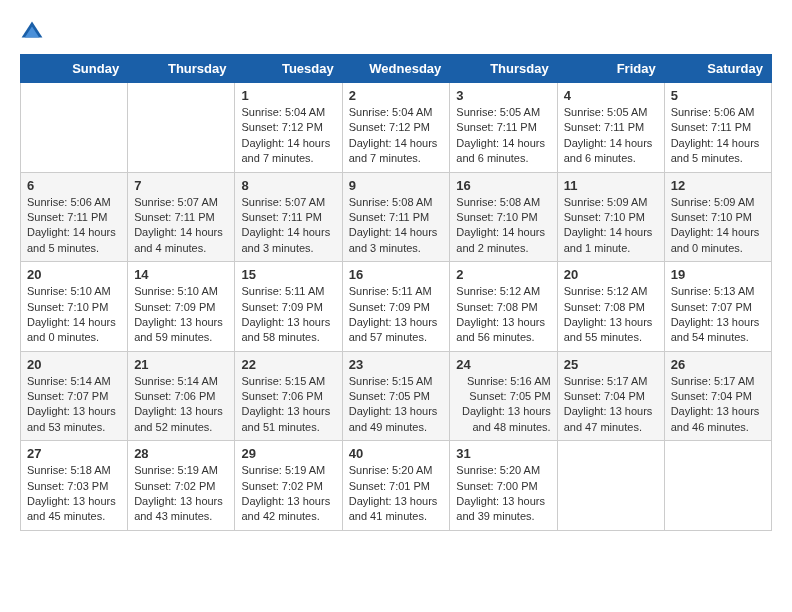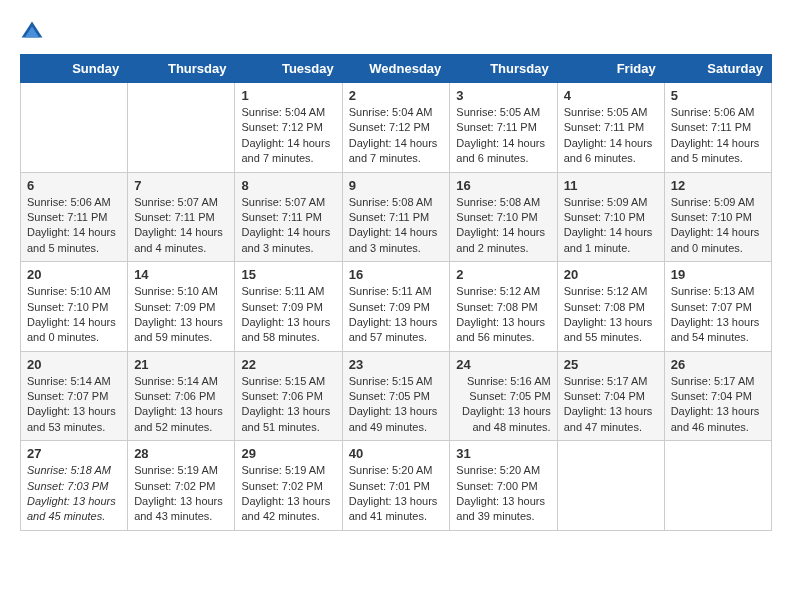--- a/index.html
+++ b/index.html
@@ -282,21 +282,21 @@
         <td>
           <span class="day-number">26</span>
           <div class="day-info" style="white-space: pre-line;">Sunrise: 5:17 AM
 Sunset: 7:04 PM
 Daylight: 13 hours and 46 minutes.</div>
         </td>
       </tr>
       <tr>
         <td>
           <span class="day-number">27</span>
-          <div class="day-info" style="white-space: pre-line; font-style: italic;">Sunrise: 5:18 AM
+          <div class="day-info" style="white-space: pre-line;">Sunrise: 5:18 AM
 Sunset: 7:03 PM
 Daylight: 13 hours and 45 minutes.</div>
         </td>
         <td>
           <span class="day-number">28</span>
           <div class="day-info" style="white-space: pre-line;">Sunrise: 5:19 AM
 Sunset: 7:02 PM
 Daylight: 13 hours and 43 minutes.</div>
         </td>
         <td>

